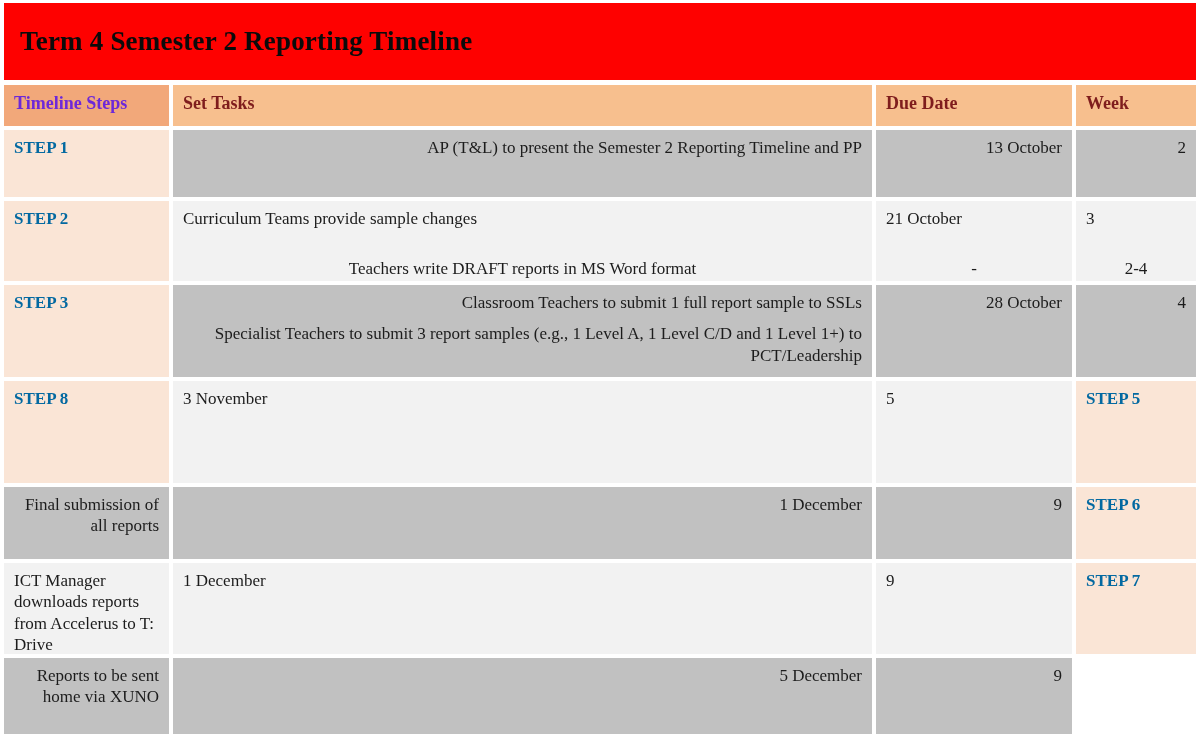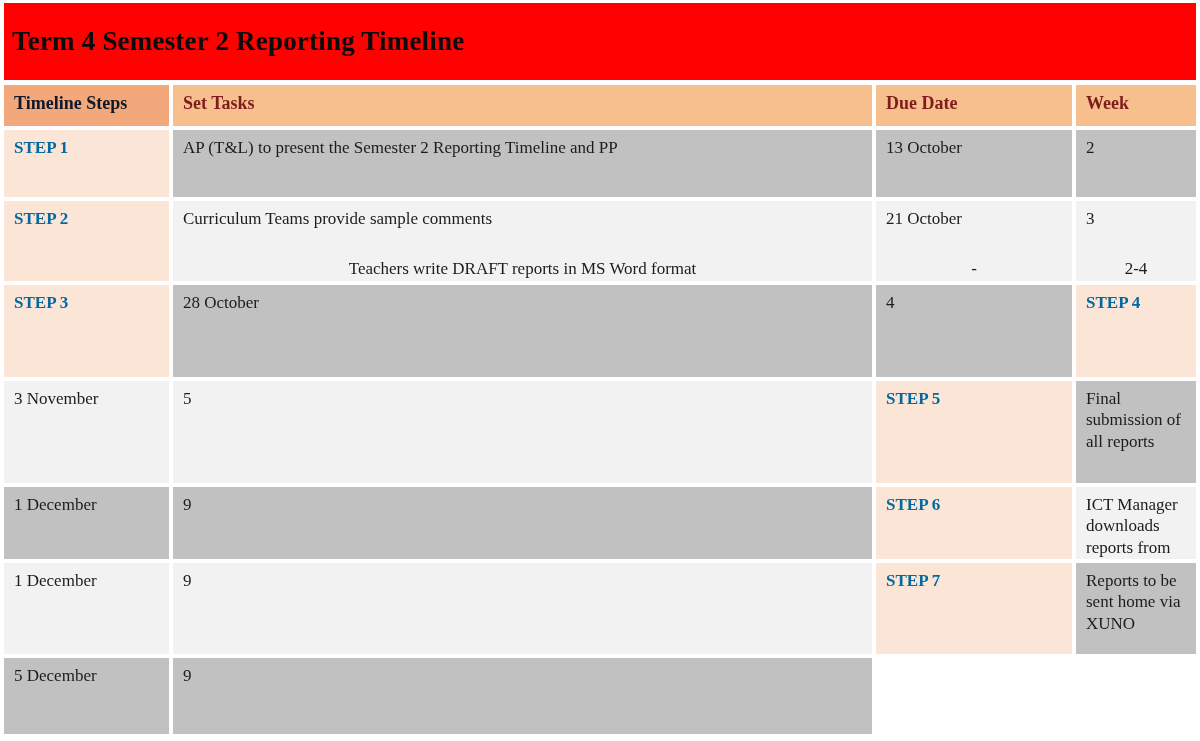--- a/index.html
+++ b/index.html
@@ -10,21 +10,21 @@
     color: #1c1c1c;
     overflow: hidden;
   }
   .page { padding: 3px 4px 0 4px; }
 
   .banner {
     height: 77px;
     background: #fe0100;
     display: flex;
     align-items: center;
-    padding-left: 8px;
+    padding-left: 16px;
     box-sizing: border-box;
     margin-bottom: 5px;
   }
   .banner h1 {
     margin: 0;
     font-size: 27px;
     font-weight: bold;
     color: #0b0b0b;
     letter-spacing: 0.2px;
   }
@@ -36,24 +36,24 @@
     gap: 4px;
     width: 1192px;
   }
   .cell {
     padding: 7px 10px;
     box-sizing: border-box;
     font-size: 17px;
     line-height: 1.25;
     overflow: hidden;
   }
-  .hdr  { background: #f2a87a; font-weight: bold; font-size: 18px; color: #0f172a; }
+  .hdr  { background: #f2a87a; font-weight: bold; font-size: 18px; color: #6d28d9; }
   .hdr2 { background: #f7bf8e; font-weight: bold; font-size: 18px; color: #7f1d1d; }
   .step { background: #fae5d6; font-weight: bold; font-size: 17px; color: #0369a1; }
-  .dark  { background: #c1c1c1; }
+  .dark  { background: #c1c1c1; text-align: right; }
   .light { background: #f2f2f2; }
   .sp    { margin-top: 29px; text-align: center; }  
   .sp-sm { margin-top: 10px; }  
 </style>
 </head>
 <body>
 
 <div class="page">
 
   <div class="banner">
@@ -73,41 +73,45 @@
     </div>
     <div class="cell dark">
       <div>13 October</div>
     </div>
     <div class="cell dark">
       <div>2</div>
     </div>
 
     <div class="cell step">STEP 2</div>
     <div class="cell light">
-      <div>Curriculum Teams provide sample comments</div>
+      <div>Curriculum Teams provide sample changes</div>
       <div class="sp">Teachers write DRAFT reports in MS Word format</div>
     </div>
     <div class="cell light">
       <div>21 October</div>
       <div class="sp">-</div>
     </div>
     <div class="cell light">
       <div>3</div>
       <div class="sp">2-4</div>
     </div>
 
     <div class="cell step">STEP 3</div>
     <div class="cell dark">
+      <div>Classroom Teachers to submit 1 full report sample to SSLs</div>
+      <div class="sp-sm">Specialist Teachers to submit 3 report samples (e.g., 1 Level A, 1 Level C/D and 1 Level 1+) to PCT/Leadership</div>
+    </div>
+    <div class="cell dark">
       <div>28 October</div>
     </div>
     <div class="cell dark">
       <div>4</div>
     </div>
 
-    <div class="cell step">STEP 4</div>
+    <div class="cell step">STEP 8</div>
     <div class="cell light">
       <div>3 November</div>
     </div>
     <div class="cell light">
       <div>5</div>
     </div>
 
     <div class="cell step">STEP 5</div>
     <div class="cell dark">
       <div>Final submission of all reports</div>

